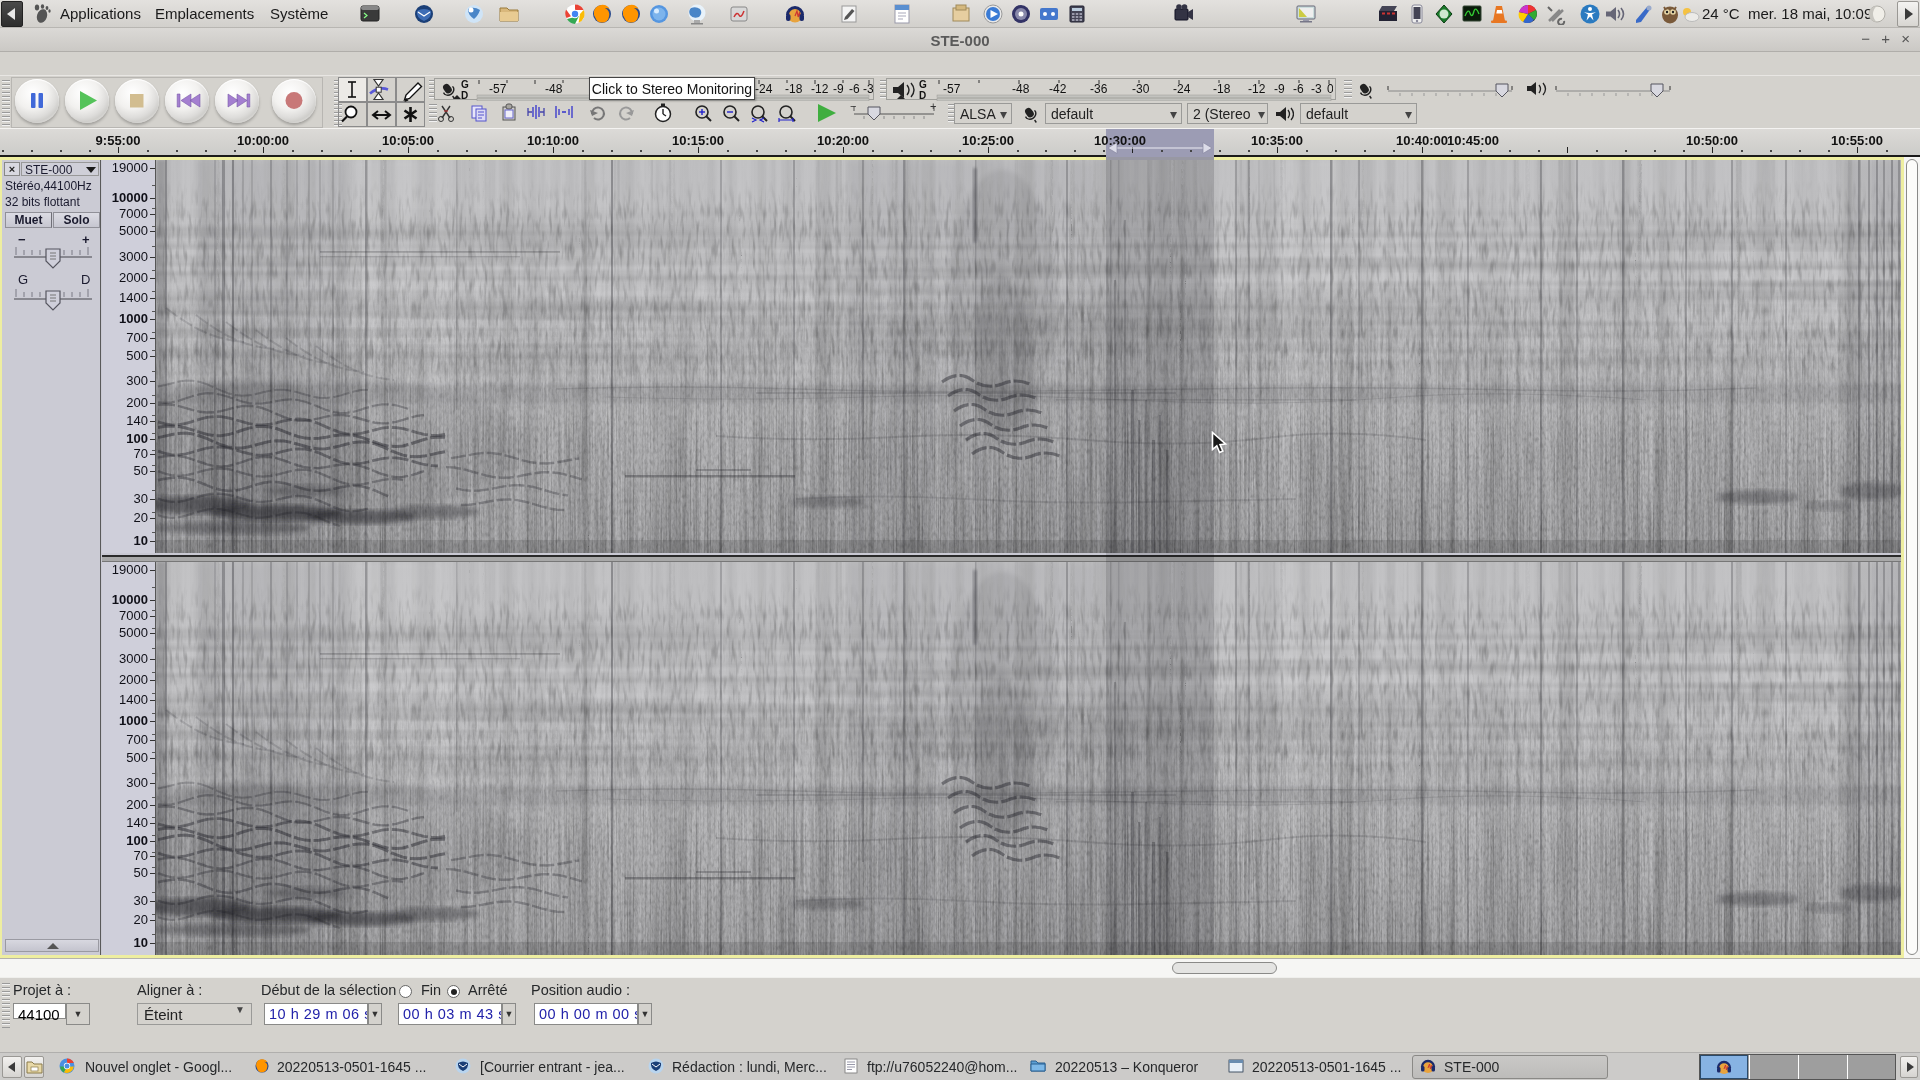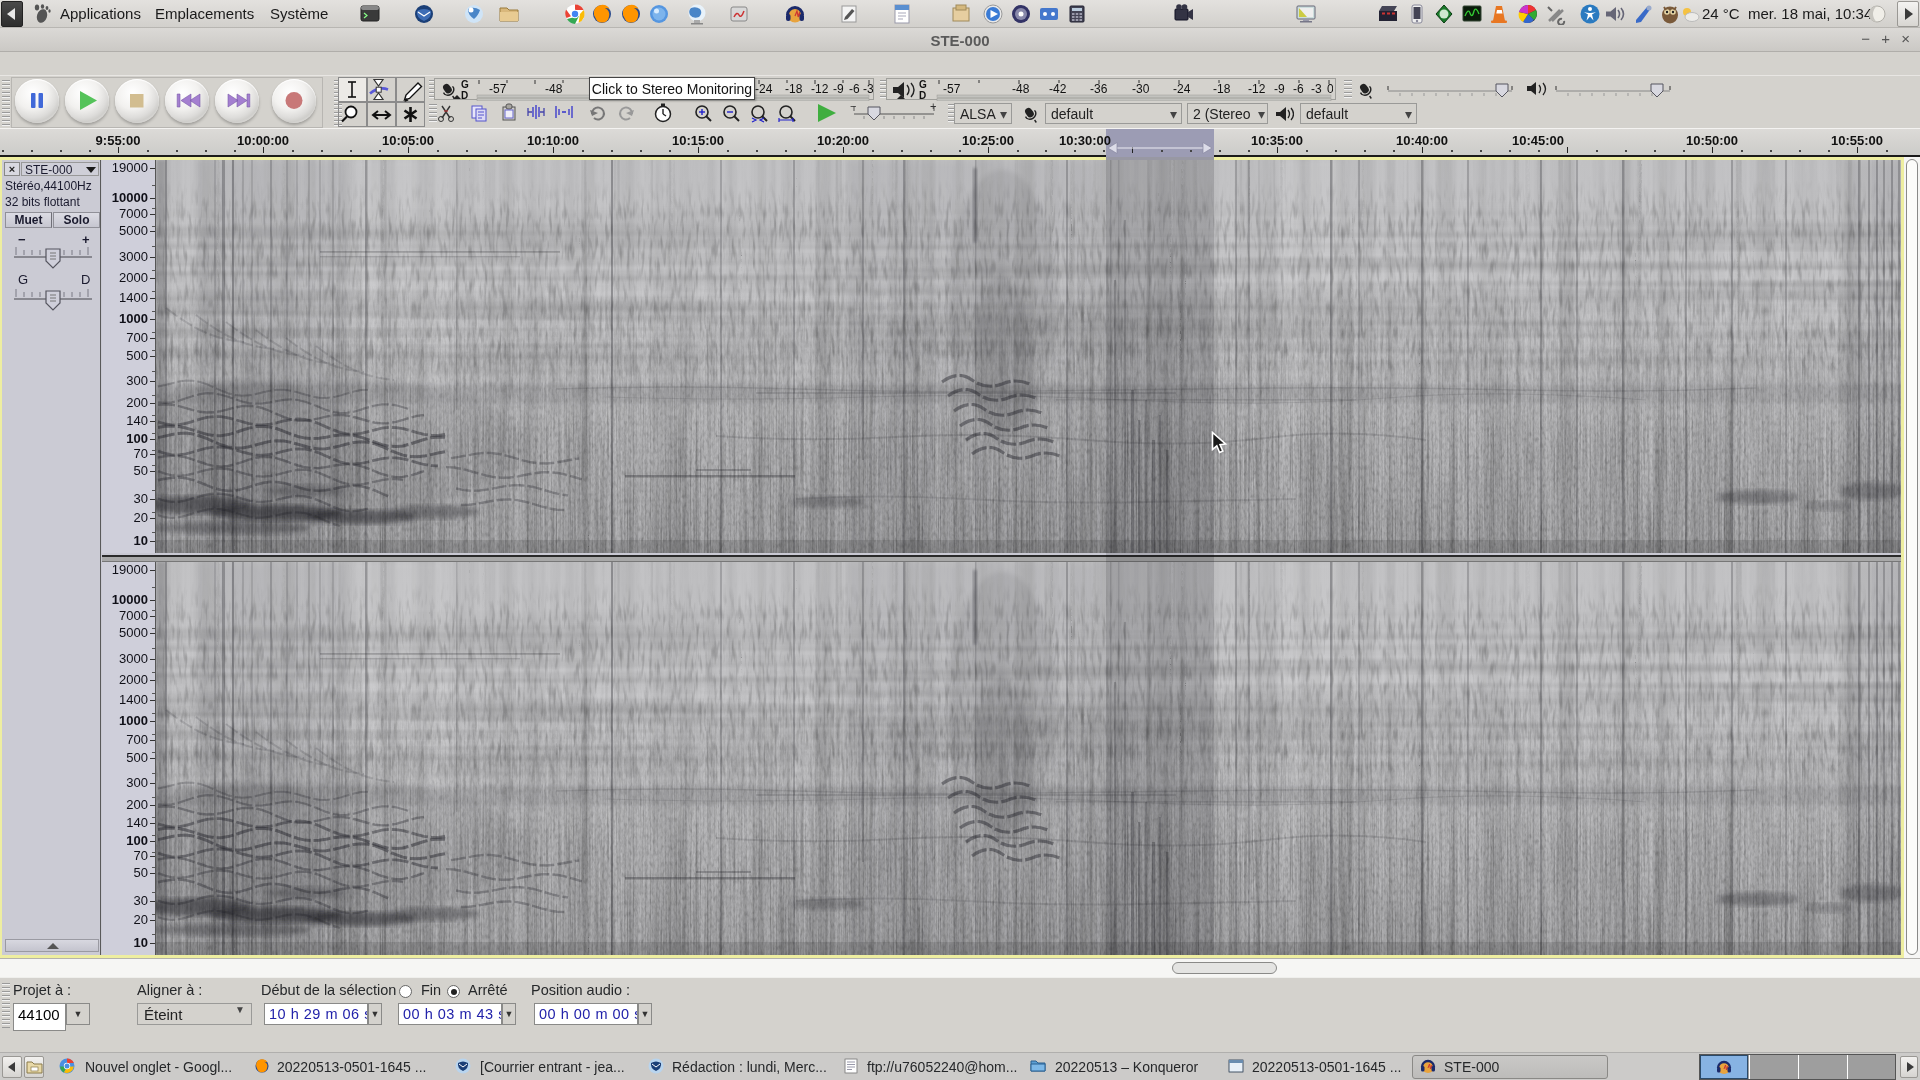--- a/index.html
+++ b/index.html
@@ -68,21 +68,21 @@
 <body>
 <div id="root">
 
   <div id="toppanel" class="abs">
     <div class="pbtn" style="left:1px;background:linear-gradient(#4a4a4a,#2e2e2e);border-color:#222;"></div>
     <div class="parrow" style="left:7px; top:8px; border-top:6px solid transparent; border-bottom:6px solid transparent; border-right:8px solid #e8e8e8;"></div>
     <span class="menutxt" style="left:60px;">Applications</span>
     <span class="menutxt" style="left:155px;">Emplacements</span>
     <span class="menutxt" style="left:270px;">Système</span>
     <span class="menutxt" style="left:1702px;">24 °C</span>
-    <span class="menutxt" style="left:1748px;">mer. 18 mai, 10:34</span>
+    <span class="menutxt" style="left:1748px;">mer. 18 mai, 10:09</span>
     <div class="pbtn" style="left:1897px;"></div>
     <div class="parrow" style="left:1905px; top:8px; border-top:6px solid transparent; border-bottom:6px solid transparent; border-left:8px solid #3a3a3a;"></div>
     <div id="panelicons">
         <svg style="position:absolute;left:30px;top:3px;" width="22" height="22" viewBox="0 0 22 22">
           <ellipse cx="12" cy="13" rx="5" ry="7" fill="#555" transform="rotate(18 12 13)"></ellipse>
           <ellipse cx="7" cy="4.5" rx="2.2" ry="3" fill="#555"></ellipse>
           <ellipse cx="12.5" cy="3.5" rx="1.7" ry="2.3" fill="#555"></ellipse>
           <ellipse cx="17" cy="5" rx="1.4" ry="2" fill="#555"></ellipse>
           <ellipse cx="19.5" cy="8" rx="1.2" ry="1.7" fill="#555"></ellipse>
         </svg>
@@ -569,24 +569,24 @@
   <div id="ruler" class="abs">
     <div id="rulersel"></div>
     <div id="rlabels">
     <span class="rlabel" style="left:118px;">9:55:00</span>
     <span class="rlabel" style="left:263px;text-align:center;">10:00:00</span>
     <span class="rlabel" style="left:408px;">10:05:00</span>
     <span class="rlabel" style="left:553px;">10:10:00</span>
     <span class="rlabel" style="left:698px;">10:15:00</span>
     <span class="rlabel" style="left:843px;">10:20:00</span>
     <span class="rlabel" style="left:988px;">10:25:00</span>
-    <span class="rlabel" style="left:1085px;">10:30:00</span>
+    <span class="rlabel" style="left:1120px;">10:30:00</span>
     <span class="rlabel" style="left:1277px;">10:35:00</span>
     <span class="rlabel" style="left:1422px;">10:40:00</span>
-    <span class="rlabel" style="left:1538px;">10:45:00</span>
+    <span class="rlabel" style="left:1473px;">10:45:00</span>
     <span class="rlabel" style="left:1712px;">10:50:00</span>
     <span class="rlabel" style="left:1857px;">10:55:00</span>
     <div style="position:absolute;left:2px;top:21px;width:1.5px;height:2px;background:#444;"></div>
     <div style="position:absolute;left:31px;top:21px;width:1.5px;height:2px;background:#444;"></div>
     <div style="position:absolute;left:60px;top:21px;width:1.5px;height:2px;background:#444;"></div>
     <div style="position:absolute;left:89px;top:21px;width:1.5px;height:2px;background:#444;"></div>
     <div style="position:absolute;left:147px;top:21px;width:1.5px;height:2px;background:#444;"></div>
     <div style="position:absolute;left:176px;top:21px;width:1.5px;height:2px;background:#444;"></div>
     <div style="position:absolute;left:205px;top:21px;width:1.5px;height:2px;background:#444;"></div>
     <div style="position:absolute;left:234px;top:21px;width:1.5px;height:2px;background:#444;"></div>
@@ -1104,21 +1104,21 @@
     <div class="grip" style="left:2px;top:4px;height:46px;"></div>
     <span class="sl" style="left:13px; top:4px;">Projet à :</span>
     <span class="sl" style="left:137px; top:4px;">Aligner à :</span>
     <span class="sl" style="left:261px; top:4px;">Début de la sélection</span>
     <span class="sl" style="left:421px; top:4px;">Fin</span>
     <span class="sl" style="left:468px; top:4px;">Arrêté</span>
     <span class="sl" style="left:531px; top:4px;">Position audio :</span>
     <div style="position:absolute; left:399px; top:7px; width:13px; height:13px; border-radius:50%; background:#fff; border:1px solid #666;"></div>
     <div style="position:absolute; left:447px; top:7px; width:13px; height:13px; border-radius:50%; background:#fff; border:1px solid #666;"></div>
     <div style="position:absolute; left:451px; top:11px; width:6px; height:6px; border-radius:50%; background:#222;"></div>
-    <div style="position:absolute; left:13px; top:25px; width:53px; height:28px; background:#fff; border:1px solid #8a8a88; font-size:15px; padding:2px 0 0 4px;">44100</div>
+    <div style="position:absolute; left:13px; top:25px; width:53px; height:16px; background:#fff; border:1px solid #8a8a88; font-size:15px; padding:2px 0 0 4px;">44100</div>
     <div class="tfarrow" style="left:66px; width:24px;">▼</div>
     <div class="combo" style="left:137px; top:25px; width:115px; height:22px; padding:2px 0 0 6px;">Éteint <span style="position:absolute;right:6px;top:0;color:#444;font-size:10px;">▼</span></div>
     <div class="timefield" style="left:264px; width:104px;">10 h 29 m 06 s</div>
     <div class="tfarrow" style="left:368px;">▼</div>
     <div class="timefield" style="left:398px; width:104px;">00 h 03 m 43 s</div>
     <div class="tfarrow" style="left:502px;">▼</div>
     <div class="timefield" style="left:534px; width:104px;">00 h 00 m 00 s</div>
     <div class="tfarrow" style="left:638px;">▼</div>
   </div>
 

